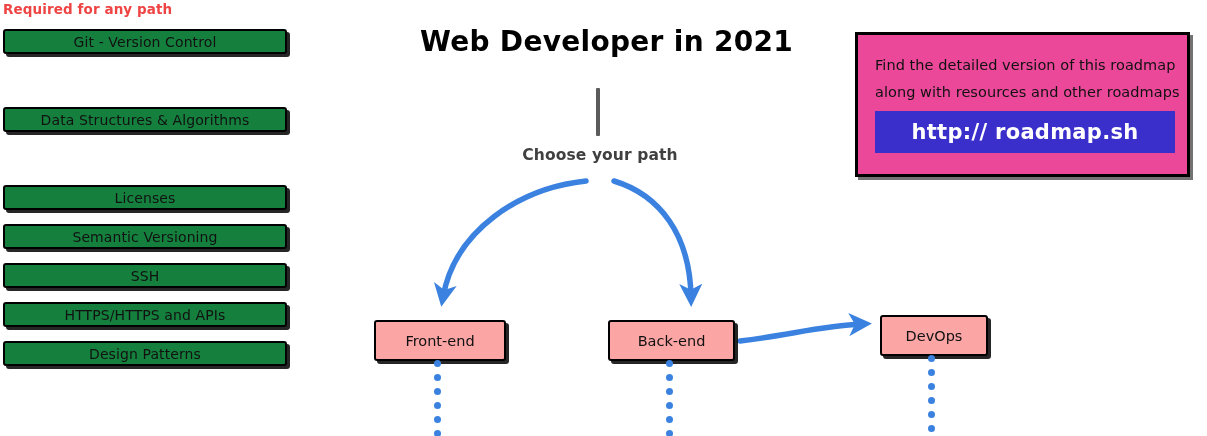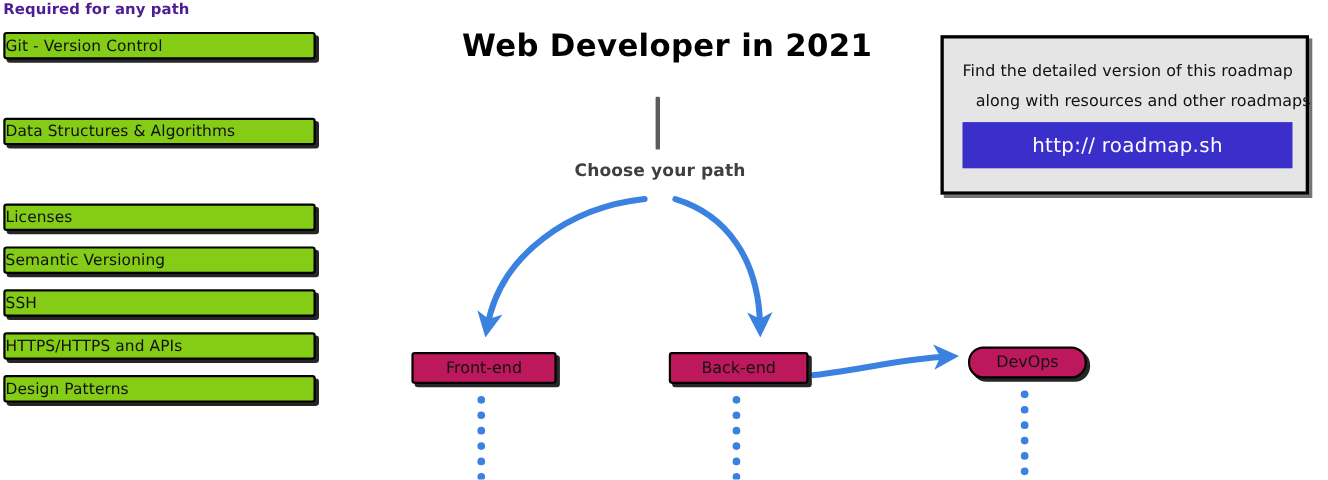--- a/index.html
+++ b/index.html
@@ -9,30 +9,30 @@
     font-family:"DejaVu Sans","Liberation Sans",sans-serif;
     overflow:hidden;
     position:relative;
   }
   #canvas{position:absolute;left:0;top:0;width:1207px;height:436px;}
 
   
   #left-col{position:absolute;left:0;top:0;width:300px;height:436px;}
   #required-heading{
     position:absolute;left:3px;top:1px;
-    font-size:13.5px;font-weight:bold;color:#4c1d95;
+    font-size:13.5px;font-weight:bold;color:#ef4444;
     letter-spacing:.1px;white-space:nowrap;
   }
   .req-box{
     position:absolute;left:3px;width:284px;height:25px;
-    background:#84cc16;
+    background:#15803d;
     border:2.5px solid #000000;
     border-radius:3px;
     box-shadow:3px 3px 0 0 rgba(0,0,0,.85);
-    display:flex;align-items:center;
+    display:flex;align-items:center;justify-content:center;
     box-sizing:border-box;
   }
   .req-box span{
     font-size:14px;color:#111111;white-space:nowrap;
     letter-spacing:.1px;line-height:1;
   }
 
   
   #page-title{
     position:absolute;left:420px;top:25px;width:360px;
@@ -45,66 +45,66 @@
     background:#5b5b5b;border-radius:1px;
   }
   #choose-label{
     position:absolute;left:450px;top:146px;width:300px;
     text-align:center;font-size:15.5px;font-weight:bold;color:#404040;
     white-space:nowrap;letter-spacing:.1px;
   }
 
   
   .branch-box{
-    position:absolute;height:29px;
-    background:#be185d;
+    position:absolute;height:41px;
+    background:#fca5a5;
     border:2.5px solid #000000;
     border-radius:3px;
     box-shadow:3px 3px 0 0 rgba(0,0,0,.85);
     display:flex;align-items:center;justify-content:center;
     box-sizing:border-box;
   }
   .branch-box span{font-size:14.5px;color:#111111;white-space:nowrap;}
   #box-frontend{left:374px;top:320px;width:132px;}
   #box-backend {left:608px;top:320px;width:127px;}
-  #box-devops  {left:880px;top:315px;width:108px;border-radius:14px;}
+  #box-devops  {left:880px;top:315px;width:108px;}
 
   
   .dot-line{position:absolute;width:7px;}
   .dot-line i{
     display:block;width:7px;height:7px;border-radius:50%;
     background:#3b82e0;margin-bottom:7px;
   }
   #dots-frontend{left:434px;top:360px;}
   #dots-backend {left:666px;top:360px;}
   #dots-devops  {left:928px;top:355px;}
 
   
   #promo-card{
     position:absolute;left:855px;top:32px;width:335px;height:145px;
-    background:#e5e5e5;
+    background:#ec4899;
     border:3px solid #000000;
     box-shadow:3px 3px 0 0 rgba(0,0,0,.55);
     box-sizing:border-box;
   }
   .promo-line{
     position:absolute;left:17px;width:302px;
     font-size:14.5px;color:#111111;white-space:nowrap;
     letter-spacing:.05px;
   }
   #promo-line-1{top:22px;}
-  #promo-line-2{top:49px;margin-left:12px;}
+  #promo-line-2{top:49px;}
   #promo-button{
     position:absolute;left:17px;top:76px;width:300px;height:42px;
     background:#3b2fcc;
     display:flex;align-items:center;justify-content:center;
     cursor:pointer;
   }
   #promo-button span{
-    font-size:18px;font-weight:normal;color:#ffffff;letter-spacing:.3px;
+    font-size:21px;font-weight:bold;color:#ffffff;letter-spacing:.3px;
     white-space:nowrap;
   }
 
   
   #arrows{position:absolute;left:0;top:0;width:1207px;height:436px;
           pointer-events:none;}
 </style>
 </head>
 <body>
 

